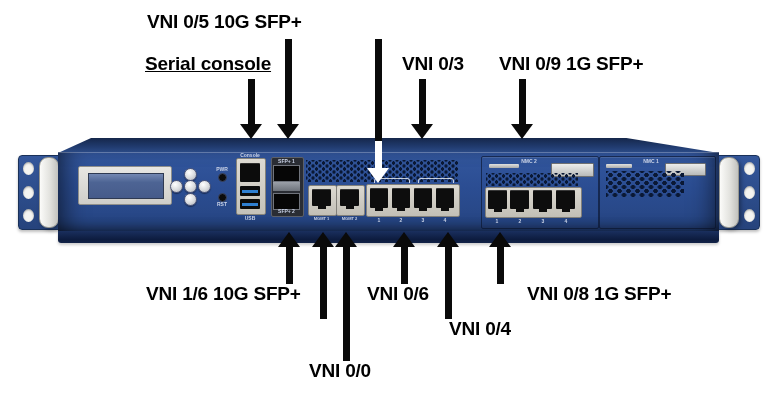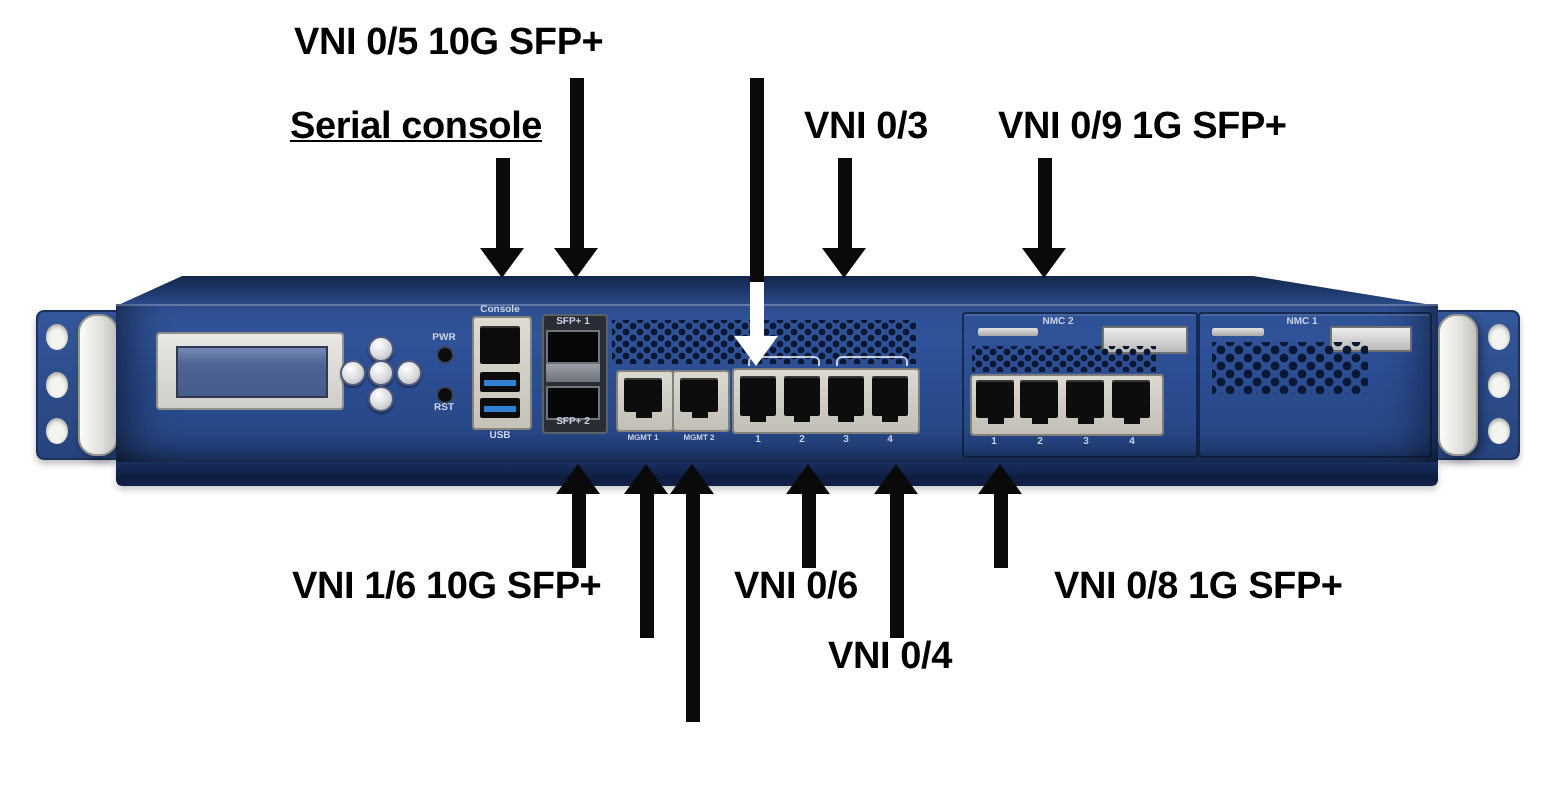--- a/index.html
+++ b/index.html
@@ -11,21 +11,21 @@
   .callout{font-weight:bold;font-size:19px;line-height:20px;color:#000;white-space:nowrap;letter-spacing:-0.2px;}
   #t-vni05{left:147px;top:12px;text-align:center;}
   #t-serial{left:145px;top:54px;text-decoration:underline;}
   #t-vni01{left:356px;top:12px;}
   #t-vni03{left:402px;top:54px;}
   #t-vni09{left:499px;top:54px;}
   #b-vni06{left:146px;top:284px;}
   #b-mgmt{left:216px;top:319px;}
   #b-vni00{left:309px;top:361px;}
   #b-vni02{left:367px;top:284px;}
-  #b-vni04{left:414px;top:319px;}
+  #b-vni04{left:449px;top:319px;}
   #b-vni08{left:479px;top:284px;margin-left:48px;}
 
   
   .shaft{width:7px;background:#0a0a0a;z-index:10;}
   .head-down{width:0;height:0;border-left:11px solid transparent;border-right:11px solid transparent;
              border-top:15px solid #0a0a0a;z-index:10;}
   .head-up{width:0;height:0;border-left:11px solid transparent;border-right:11px solid transparent;
            border-bottom:15px solid #0a0a0a;z-index:10;}
   #sh-serial{left:248px;top:79px;height:46px;}   #hd-serial{left:240px;top:124px;}
   #sh-vni05{left:285px;top:39px;height:86px;}    #hd-vni05{left:277px;top:124px;}
@@ -263,17 +263,18 @@
   <div class="head-up" id="hd-vni04"></div>
   <div class="shaft" id="sh-vni04"></div>
   <div class="head-up" id="hd-vni08"></div>
   <div class="shaft" id="sh-vni08"></div>
 
   <div class="callout" id="t-vni05">VNI 0/5 10G SFP+</div>
   <div class="callout" id="t-serial">Serial console</div>
   <div class="callout" id="t-vni03">VNI 0/3</div>
   <div class="callout" id="t-vni09">VNI 0/9 1G SFP+</div>
   <div class="callout" id="b-vni06">VNI 1/6 10G SFP+</div>
+  <div class="callout" id="b-vni00">VNI 0/0</div>
   <div class="callout" id="b-vni02">VNI 0/6</div>
   <div class="callout" id="b-vni04">VNI 0/4</div>
   <div class="callout" id="b-vni08">VNI 0/8 1G SFP+</div>
 
 </div>
 
 </body></html>

